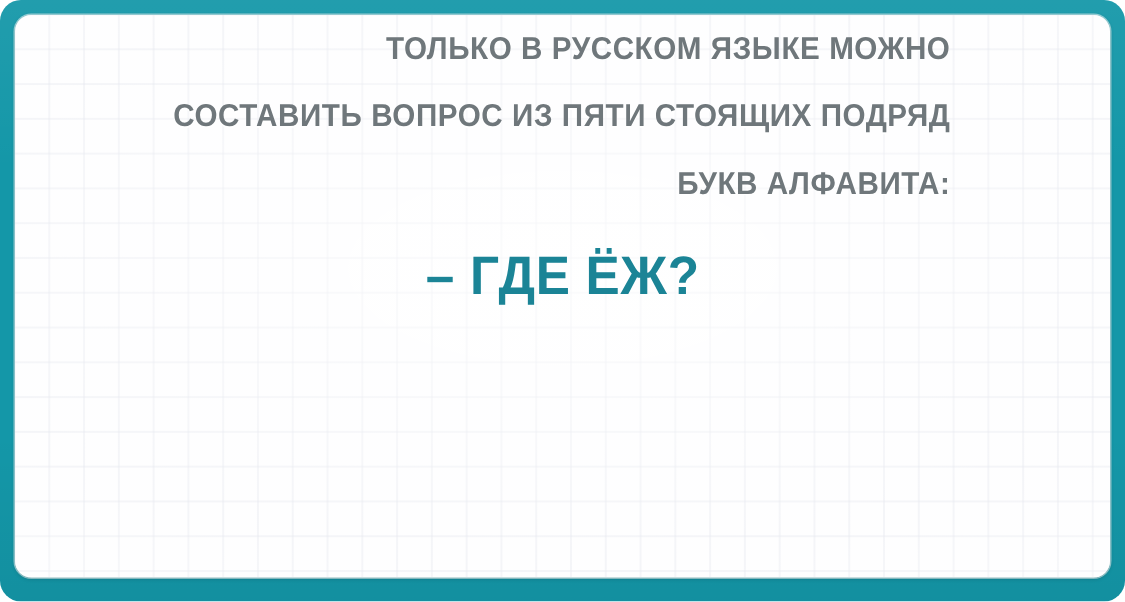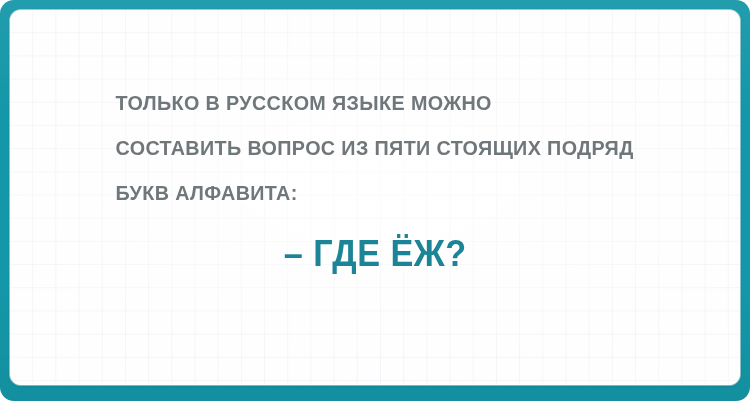--- a/index.html
+++ b/index.html
@@ -83,23 +83,22 @@
 
   
   .content {
     position: absolute;
     inset: 0;
     z-index: 3;
     display: flex;
     flex-direction: column;
     align-items: center;
     justify-content: flex-start;
-    padding-top: 70px;
     box-sizing: border-box;
-    text-align: left;
+    text-align: right;
   }
 
   .quote-body {
     margin: 0;
     padding: 0;
     list-style: none;
   }
 
   .quote-line {
     display: block;

